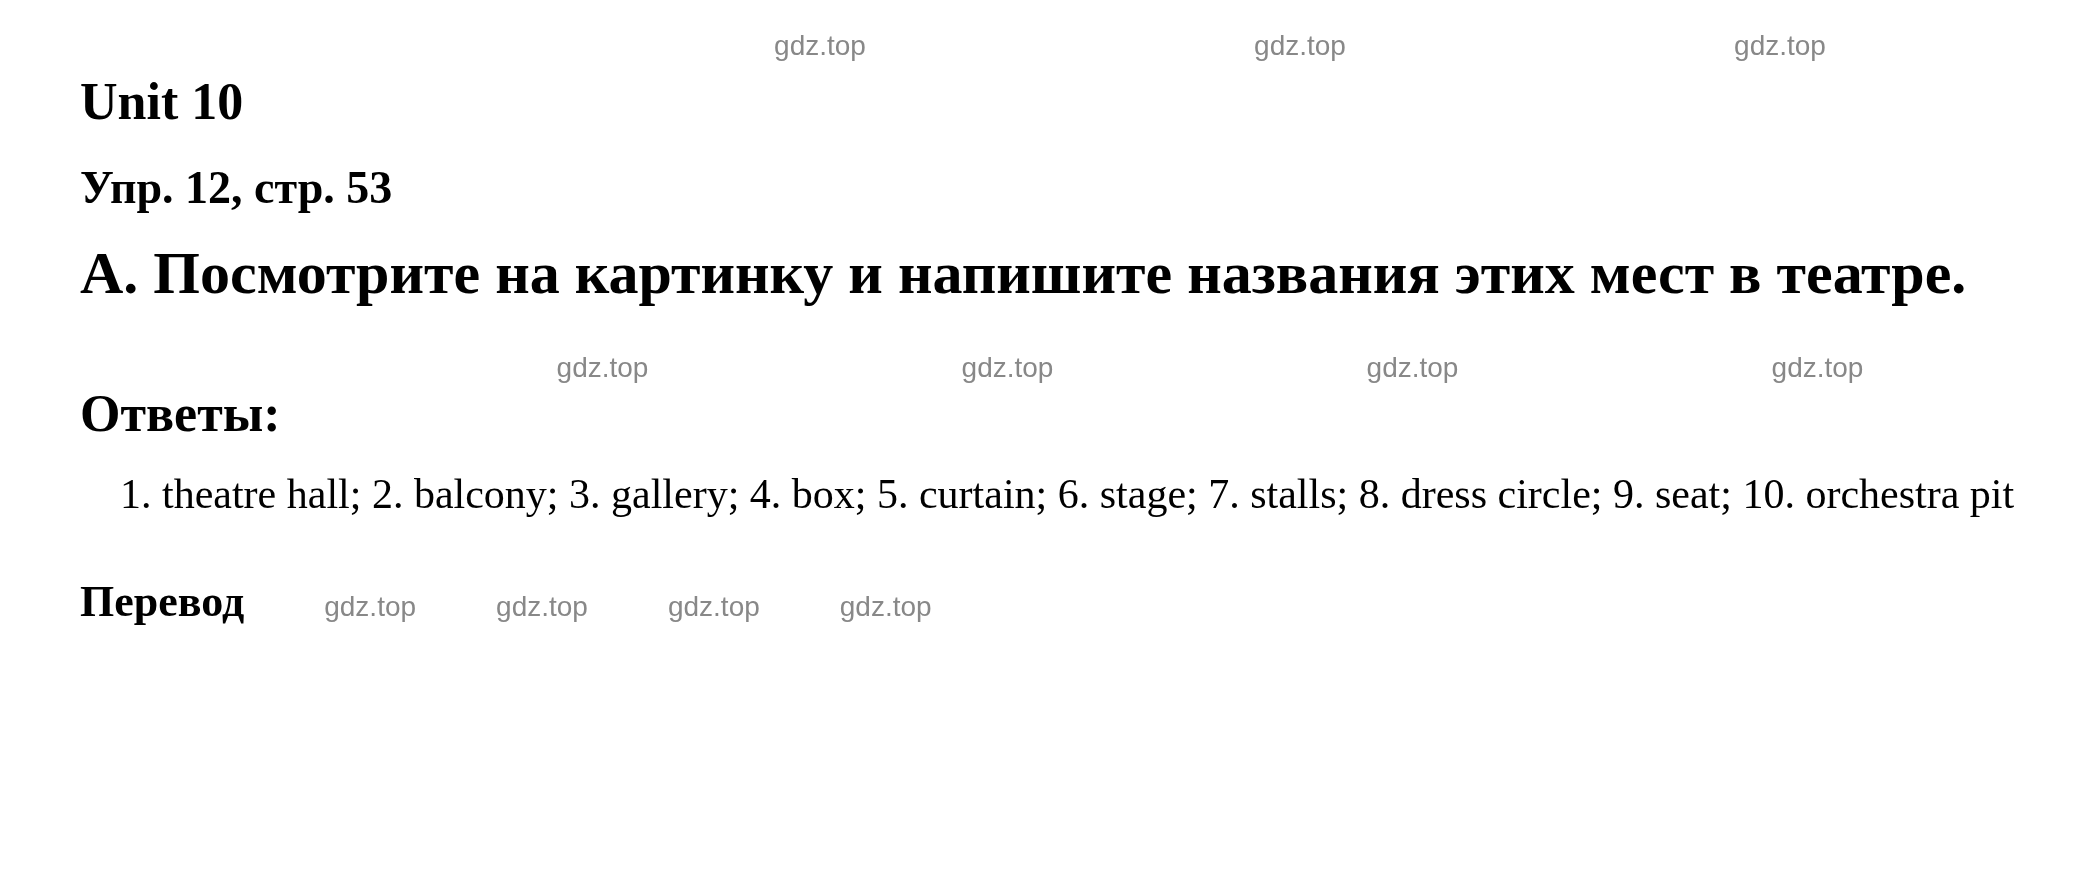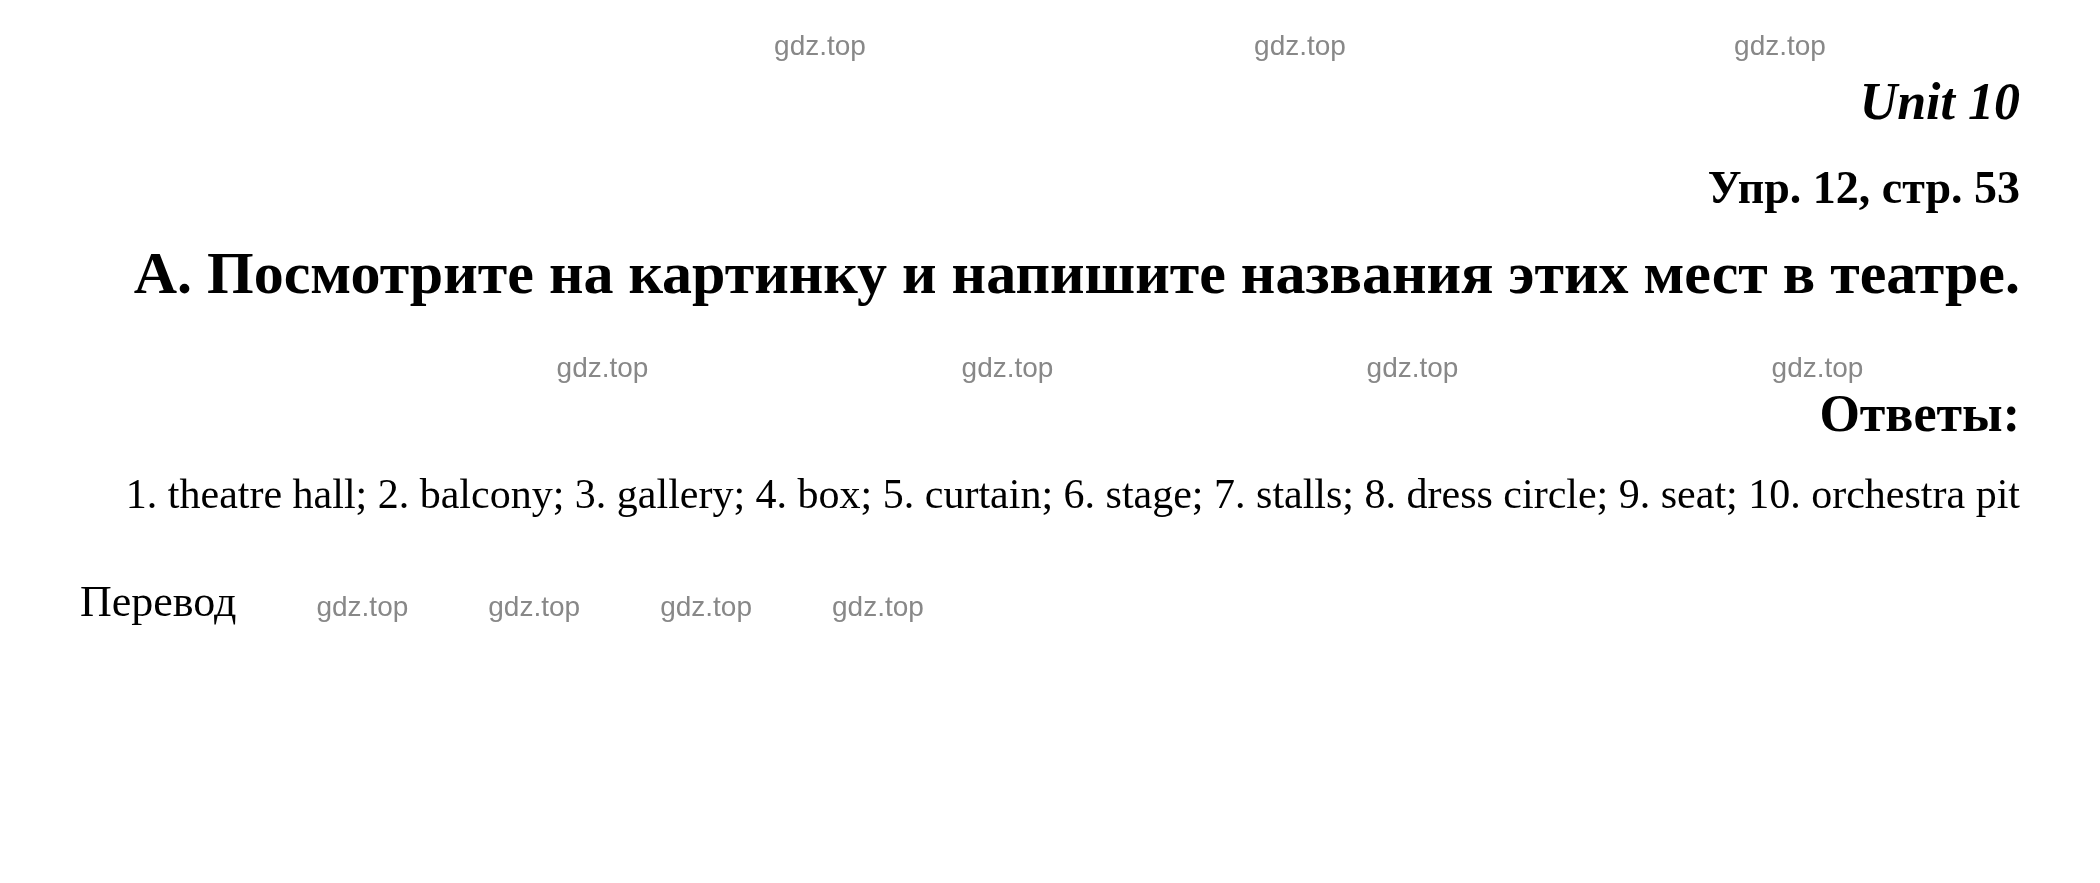--- a/index.html
+++ b/index.html
@@ -1,19 +1,18 @@
 <!DOCTYPE html>
 <html><head>
   <meta charset="utf-8">
   <style>
     * {
       margin: 0;
       padding: 0;
       box-sizing: border-box;
-      text-align: right;
     }
 
     body {
       background-color: #ffffff;
       font-family: 'Times New Roman', Times, serif;
       width: 2100px;
       min-height: 883px;
       padding: 30px 80px;
       position: relative;
     }
@@ -23,21 +22,20 @@
       font-size: 28px;
       font-family: Arial, sans-serif;
       position: absolute;
     }
 
     .unit-title {
       font-size: 52px;
       font-weight: bold;
       margin-bottom: 30px;
       margin-top: 10px;
-      font-style: italic;
     }
 
     .exercise-title {
       font-size: 46px;
       font-weight: bold;
       margin-bottom: 20px;
     }
 
     .task-instruction {
       font-size: 60px;
@@ -49,26 +47,26 @@
     .answers-label {
       font-size: 52px;
       font-weight: bold;
       margin-bottom: 20px;
     }
 
     .answers-text {
       font-size: 42px;
       line-height: 1.5;
       margin-bottom: 50px;
-      margin-left: 20px;
+      margin-left: 40px;
     }
 
     .translation-label {
       font-size: 44px;
-      font-weight: normal;
+      font-weight: bold;
     }
   </style>
 </head>
 <body>
 
 <div style="position: relative; margin-bottom: 10px;">
 
   <div style="display: flex; justify-content: space-around; padding-left: 500px; margin-bottom: 5px;">
     <span class="watermark" style="position: static;">gdz.top</span>
     <span class="watermark" style="position: static;">gdz.top</span>

